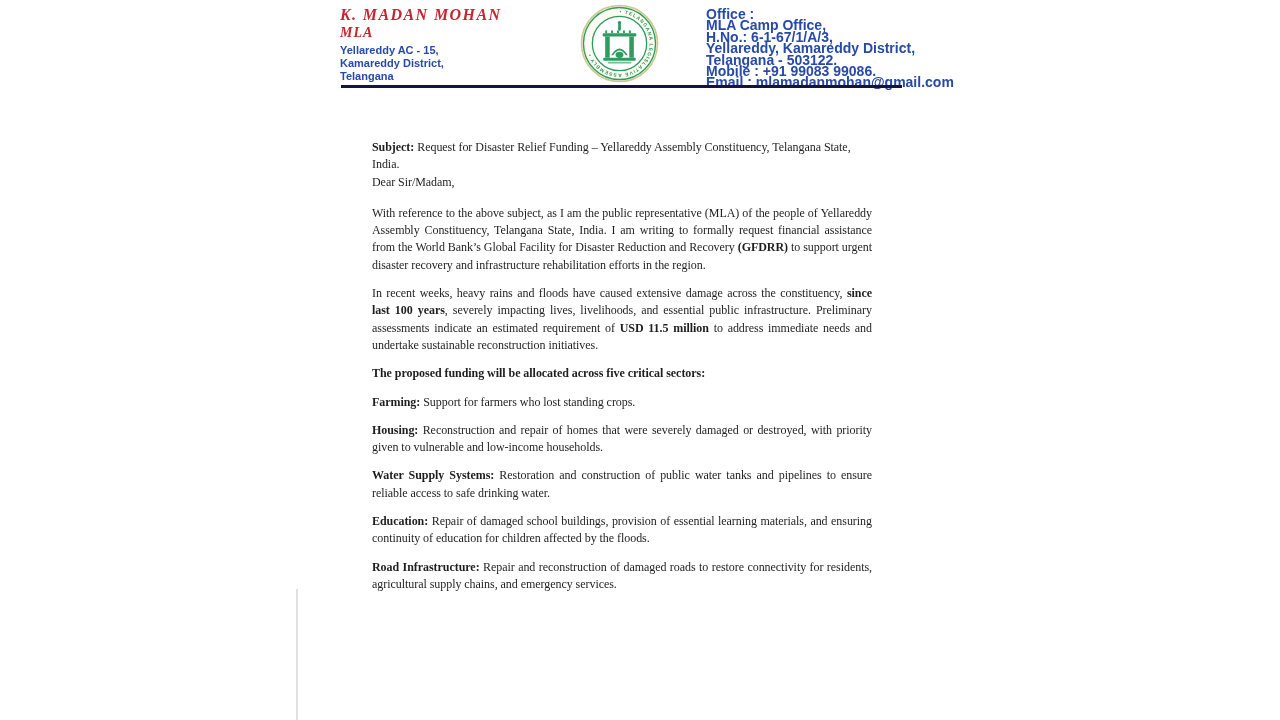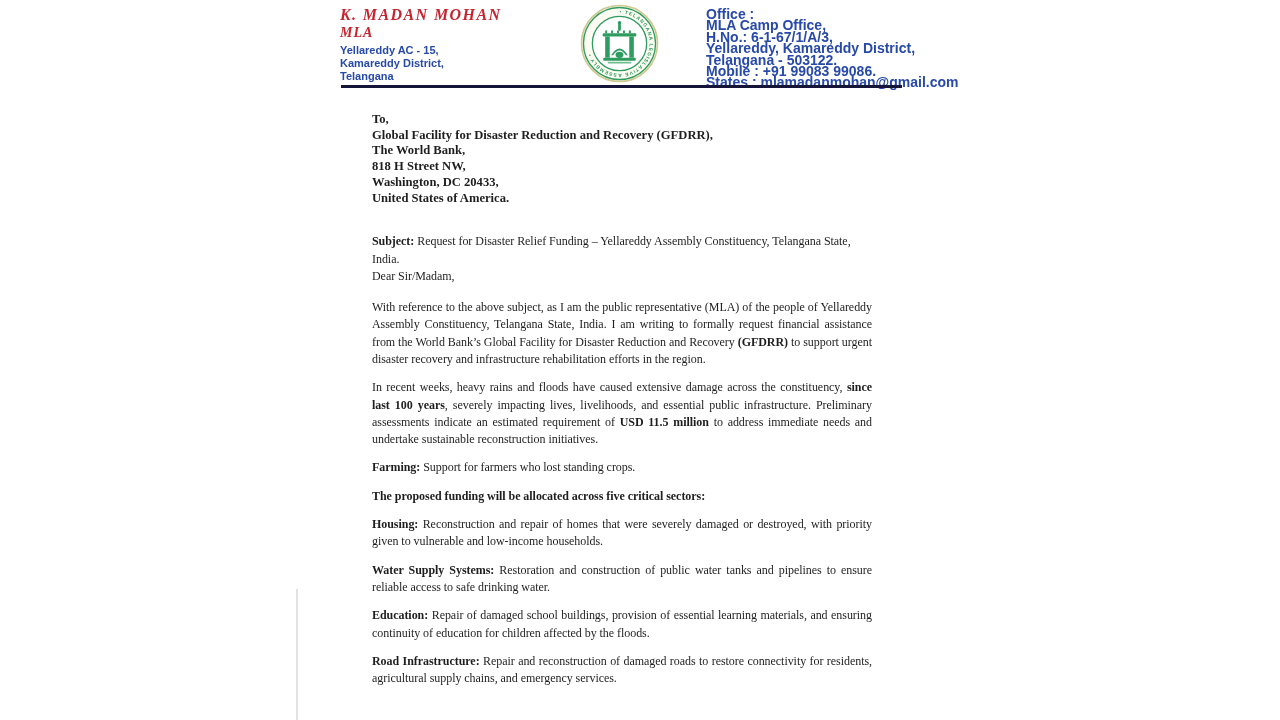--- a/index.html
+++ b/index.html
@@ -82,43 +82,35 @@
   </g>
 </svg>
 
 <div class="office-block">
     <div>Office :</div>
     <div>MLA Camp Office,</div>
     <div>H.No.: 6-1-67/1/A/3,</div>
     <div>Yellareddy, Kamareddy District,</div>
     <div>Telangana - 503122.</div>
     <div>Mobile : +91 99083 99086.</div>
-    <div>States : mlamadanmohan@gmail.com</div>
+    <div>Email : mlamadanmohan@gmail.com</div>
   </div>
 
 <div class="rule"></div>
 <div class="edge-line"></div>
 
 <div class="letter">
-  <div class="recipient">
-      <div>To,</div>
-      <div>Global Facility for Disaster Reduction and Recovery (GFDRR),</div>
-      <div>The World Bank,</div>
-      <div>818 H Street NW,</div>
-      <div>Washington, DC 20433,</div>
-      <div>United States of America.</div>
-    </div>
 
   <div class="subject"><b>Subject:</b><span> Request for Disaster Relief Funding – Yellareddy Assembly Constituency, Telangana State, India.</span></div>
 
   <div class="salutation">Dear Sir/Madam,</div>
 
   <div>
       <p class="body-para"><span>With reference to the above subject, as I am the public representative (MLA) of the people of Yellareddy Assembly Constituency, Telangana State, India. I am writing to formally request financial assistance from the World Bank’s Global Facility for Disaster Reduction and Recovery </span><b>(GFDRR)</b><span> to support urgent disaster recovery and infrastructure rehabilitation efforts in the region.</span></p>
       <p class="body-para"><span>In recent weeks, heavy rains and floods have caused extensive damage across the constituency, </span><b>since last 100 years</b><span>, severely impacting lives, livelihoods, and essential public infrastructure. Preliminary assessments indicate an estimated requirement of </span><b>USD 11.5 million</b><span> to address immediate needs and undertake sustainable reconstruction initiatives.</span></p>
+      <p class="body-para"><b>The proposed funding will be allocated across five critical sectors:</b></p>
       <p class="body-para"><b>Farming:</b><span> Support for farmers who lost standing crops.</span></p>
-      <p class="body-para"><b>The proposed funding will be allocated across five critical sectors:</b></p>
       <p class="body-para"><b>Housing:</b><span> Reconstruction and repair of homes that were severely damaged or destroyed, with priority given to vulnerable and low-income households.</span></p>
       <p class="body-para"><b>Water Supply Systems:</b><span> Restoration and construction of public water tanks and pipelines to ensure reliable access to safe drinking water.</span></p>
       <p class="body-para"><b>Education:</b><span> Repair of damaged school buildings, provision of essential learning materials, and ensuring continuity of education for children affected by the floods.</span></p>
       <p class="body-para"><b>Road Infrastructure:</b><span> Repair and reconstruction of damaged roads to restore connectivity for residents, agricultural supply chains, and emergency services.</span></p>
     </div>
 </div>
 
 </body></html>

